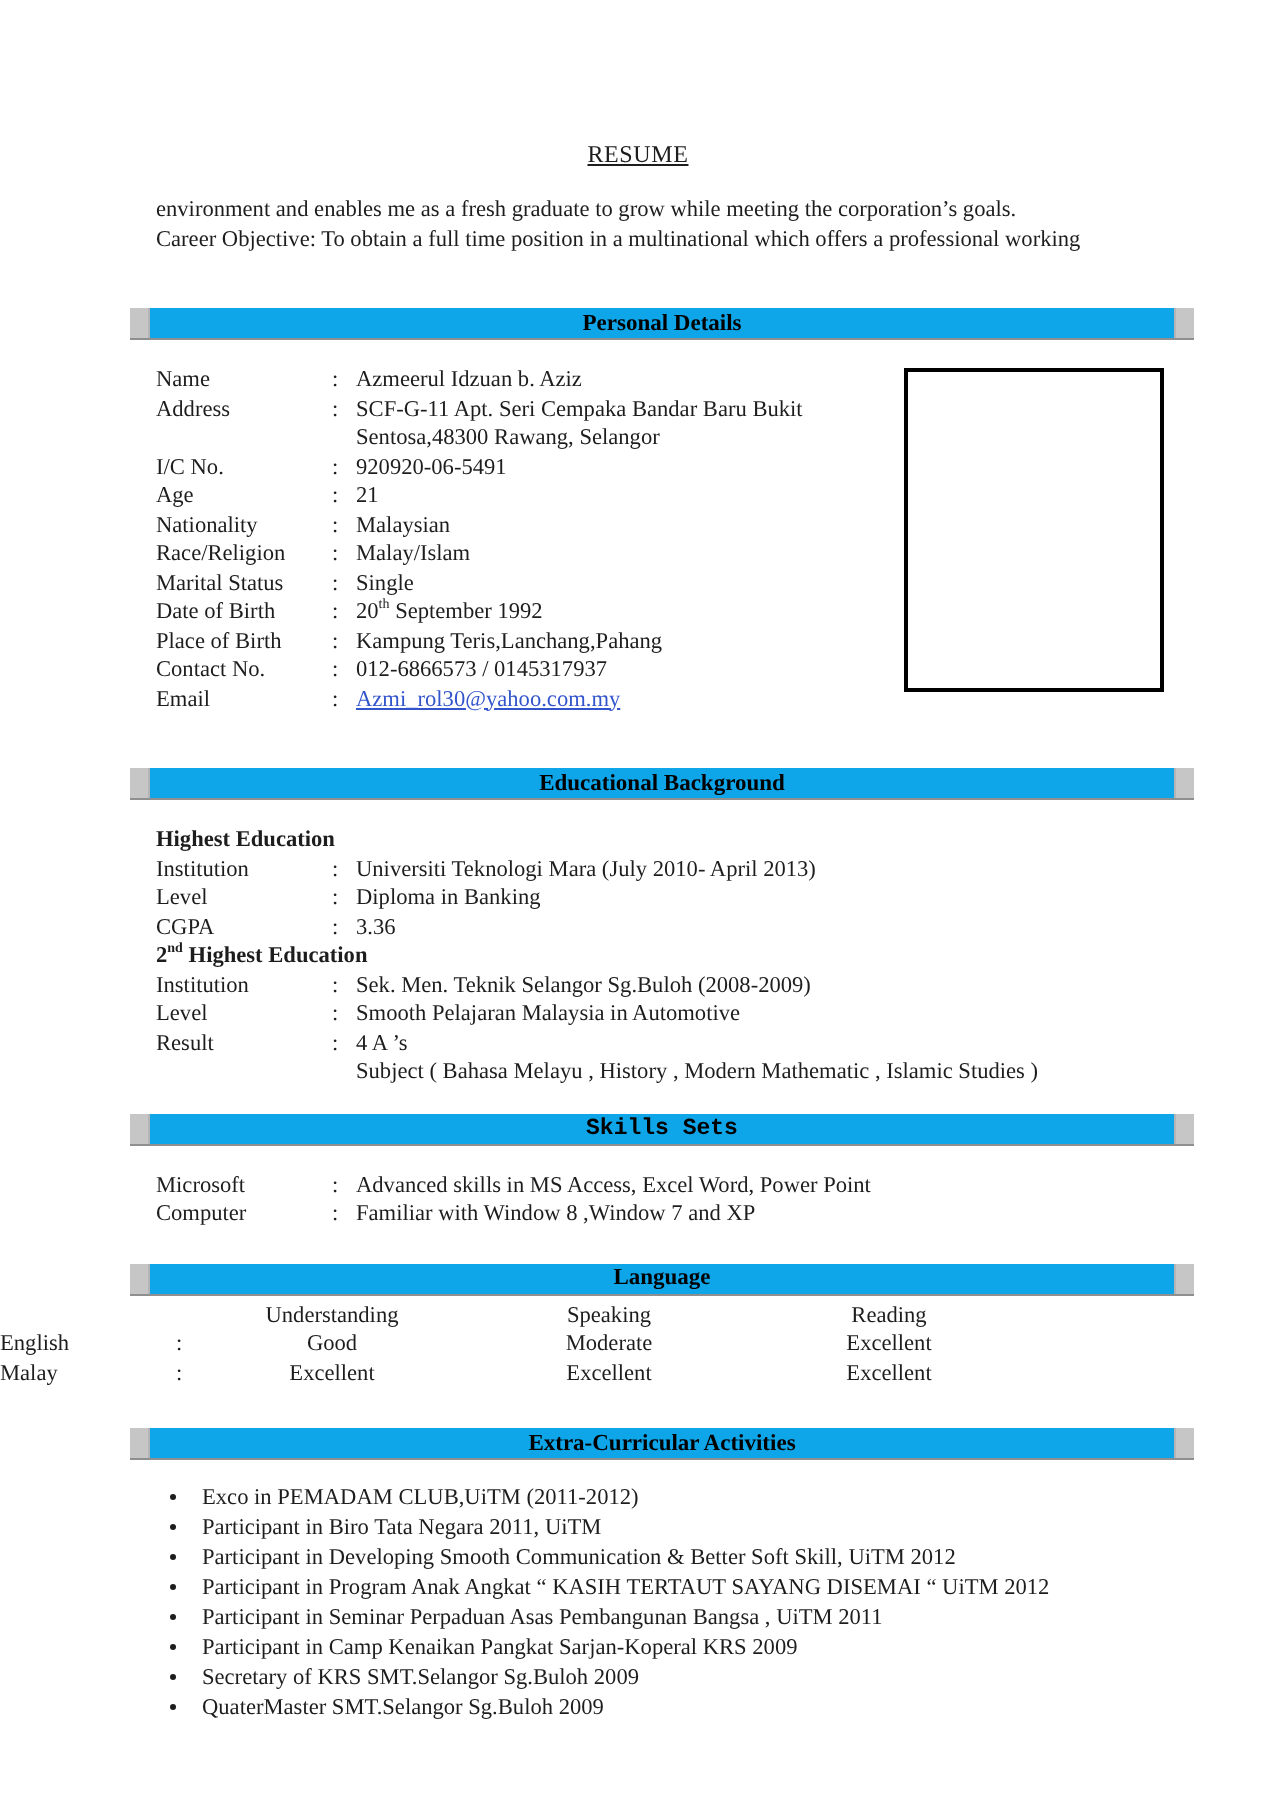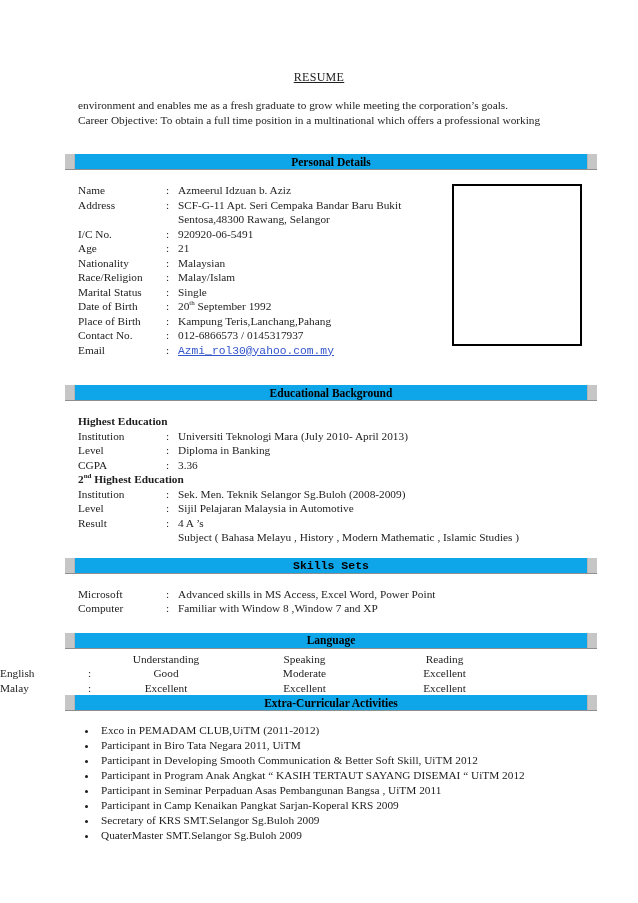--- a/index.html
+++ b/index.html
@@ -35,42 +35,42 @@
   .rows{margin-left:78px;margin-top:13px;}
   .row{
     display:grid;
     grid-template-columns:88px 12px auto;
     line-height:14.5px;
   }
   .row .lbl{white-space:nowrap;}
   .row .col{text-align:left;}
   .subhead{margin-left:78px;margin-top:13px;font-weight:bold;line-height:14.5px;}
   sup{font-size:7px;line-height:0;}
-  .email-link{color:#3355cc;text-decoration:underline;cursor:pointer;font-family:Liberation Mono, monospace;}
+  .email-link{color:#3355cc;text-decoration:underline;cursor:pointer;}
   .photo-box{
     position:absolute;
     left:452px;top:184px;
     width:126px;height:158px;
     border:2px solid #000;
     background:#fff;
   }
   .lang-table{margin-top:3px;}
   .lang-row{
     display:grid;
     grid-template-columns:88px 12px 132px 145px 135px;
     line-height:14.5px;
   }
   .lang-c{text-align:center;}
   .bullets{margin:12px 0 0 78px;padding-left:20px;}
   .bullets li{line-height:15px;padding-left:3px;}
   .mt-bar-personal{margin-top:27px;}
   .mt-bar-edu{margin-top:27px;}
   .mt-bar-skills{margin-top:13px;font-family:Liberation Mono, monospace;}
   .mt-bar-lang{margin-top:17px;}
-  .mt-bar-extra{margin-top:0;}
+  .mt-bar-extra{margin-top:20px;}
 </style>
 </head>
 <body>
 
 <div class="page">
   <div class="content">
 
     <div class="title">RESUME</div>
 
     <div class="objective">
@@ -173,21 +173,21 @@
     <div class="subhead" style="margin-top:0;"><span>2</span><sup>nd</sup><span> Highest Education</span></div>
     <div class="rows" style="margin-top:0;">
       <div class="row">
         <span class="lbl">Institution</span>
         <span class="col">:</span>
         <span>Sek. Men. Teknik Selangor Sg.Buloh (2008-2009)</span>
       </div>
       <div class="row">
         <span class="lbl">Level</span>
         <span class="col">:</span>
-        <span>Sijil Pelajaran Malaysia in Automotive</span>
+        <span>Smooth Pelajaran Malaysia in Automotive</span>
       </div>
       <div class="row">
         <span class="lbl">Result</span>
         <span class="col">:</span>
         <span>
           <div>4 A ’s</div>
           <div>Subject (  Bahasa Melayu , History , Modern Mathematic , Islamic Studies )</div>
         </span>
       </div>
     </div>

